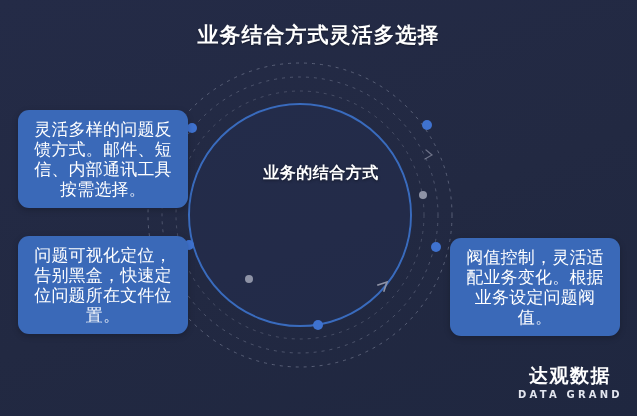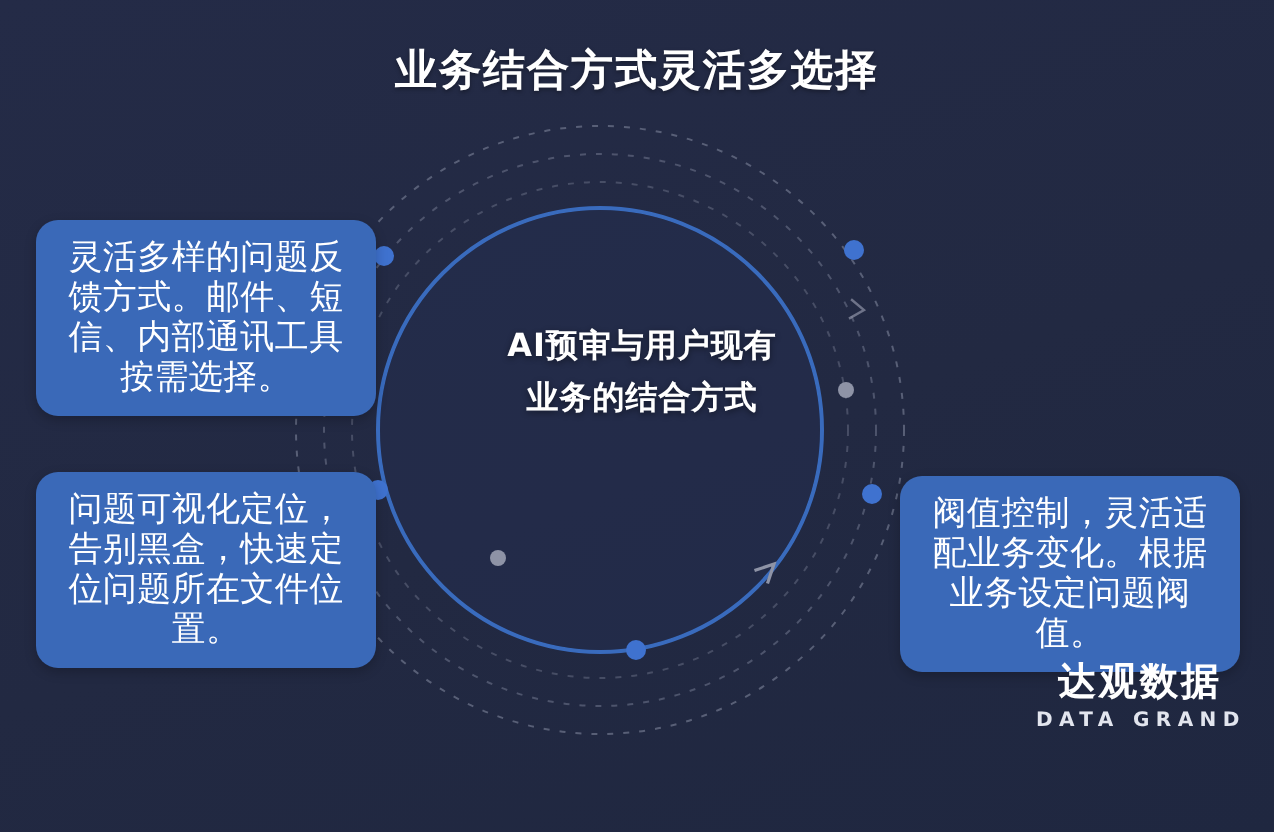--- a/index.html
+++ b/index.html
@@ -88,21 +88,21 @@
     position: absolute;
     border-radius: 50%;
   }
   .dot-blue { background: #3f72cf; }
   .dot-gray { background: #8e93a6; }
 
   
   #logo {
     position: absolute;
     left: 518px;
-    top: 330px;
+    top: 364px;
     width: 104px;
     text-align: center;
     color: #ffffff;
   }
   #logo-cn {
     font-size: 19px;
     font-weight: bold;
     letter-spacing: 1.5px;
     line-height: 22px;
     white-space: nowrap;
@@ -144,21 +144,20 @@
 
   <span class="dot dot-blue" style="left:187px; top:123px; width:10px; height:10px;"></span>
   <span class="dot dot-blue" style="left:422px; top:120px; width:10px; height:10px;"></span>
   <span class="dot dot-gray" style="left:419px; top:191px; width:8px; height:8px;"></span>
   <span class="dot dot-blue" style="left:184px; top:240px; width:10px; height:10px;"></span>
   <span class="dot dot-blue" style="left:431px; top:242px; width:10px; height:10px;"></span>
   <span class="dot dot-gray" style="left:245px; top:275px; width:8px; height:8px;"></span>
   <span class="dot dot-blue" style="left:313px; top:320px; width:10px; height:10px;"></span>
 
   <div id="center-text">
-    <span>AI预审与用户现有</span>
     <span class="l2">业务的结合方式</span>
   </div>
 
   <div class="callout" id="callout-left-top">灵活多样的问题反馈方式。邮件、短信、内部通讯工具按需选择。</div>
 
   <div class="callout" id="callout-left-bottom">问题可视化定位，告别黑盒，快速定位问题所在文件位置。</div>
 
 
   <div class="callout" id="callout-right-bottom">阀值控制，灵活适配业务变化。根据业务设定问题阀值。</div>
 

